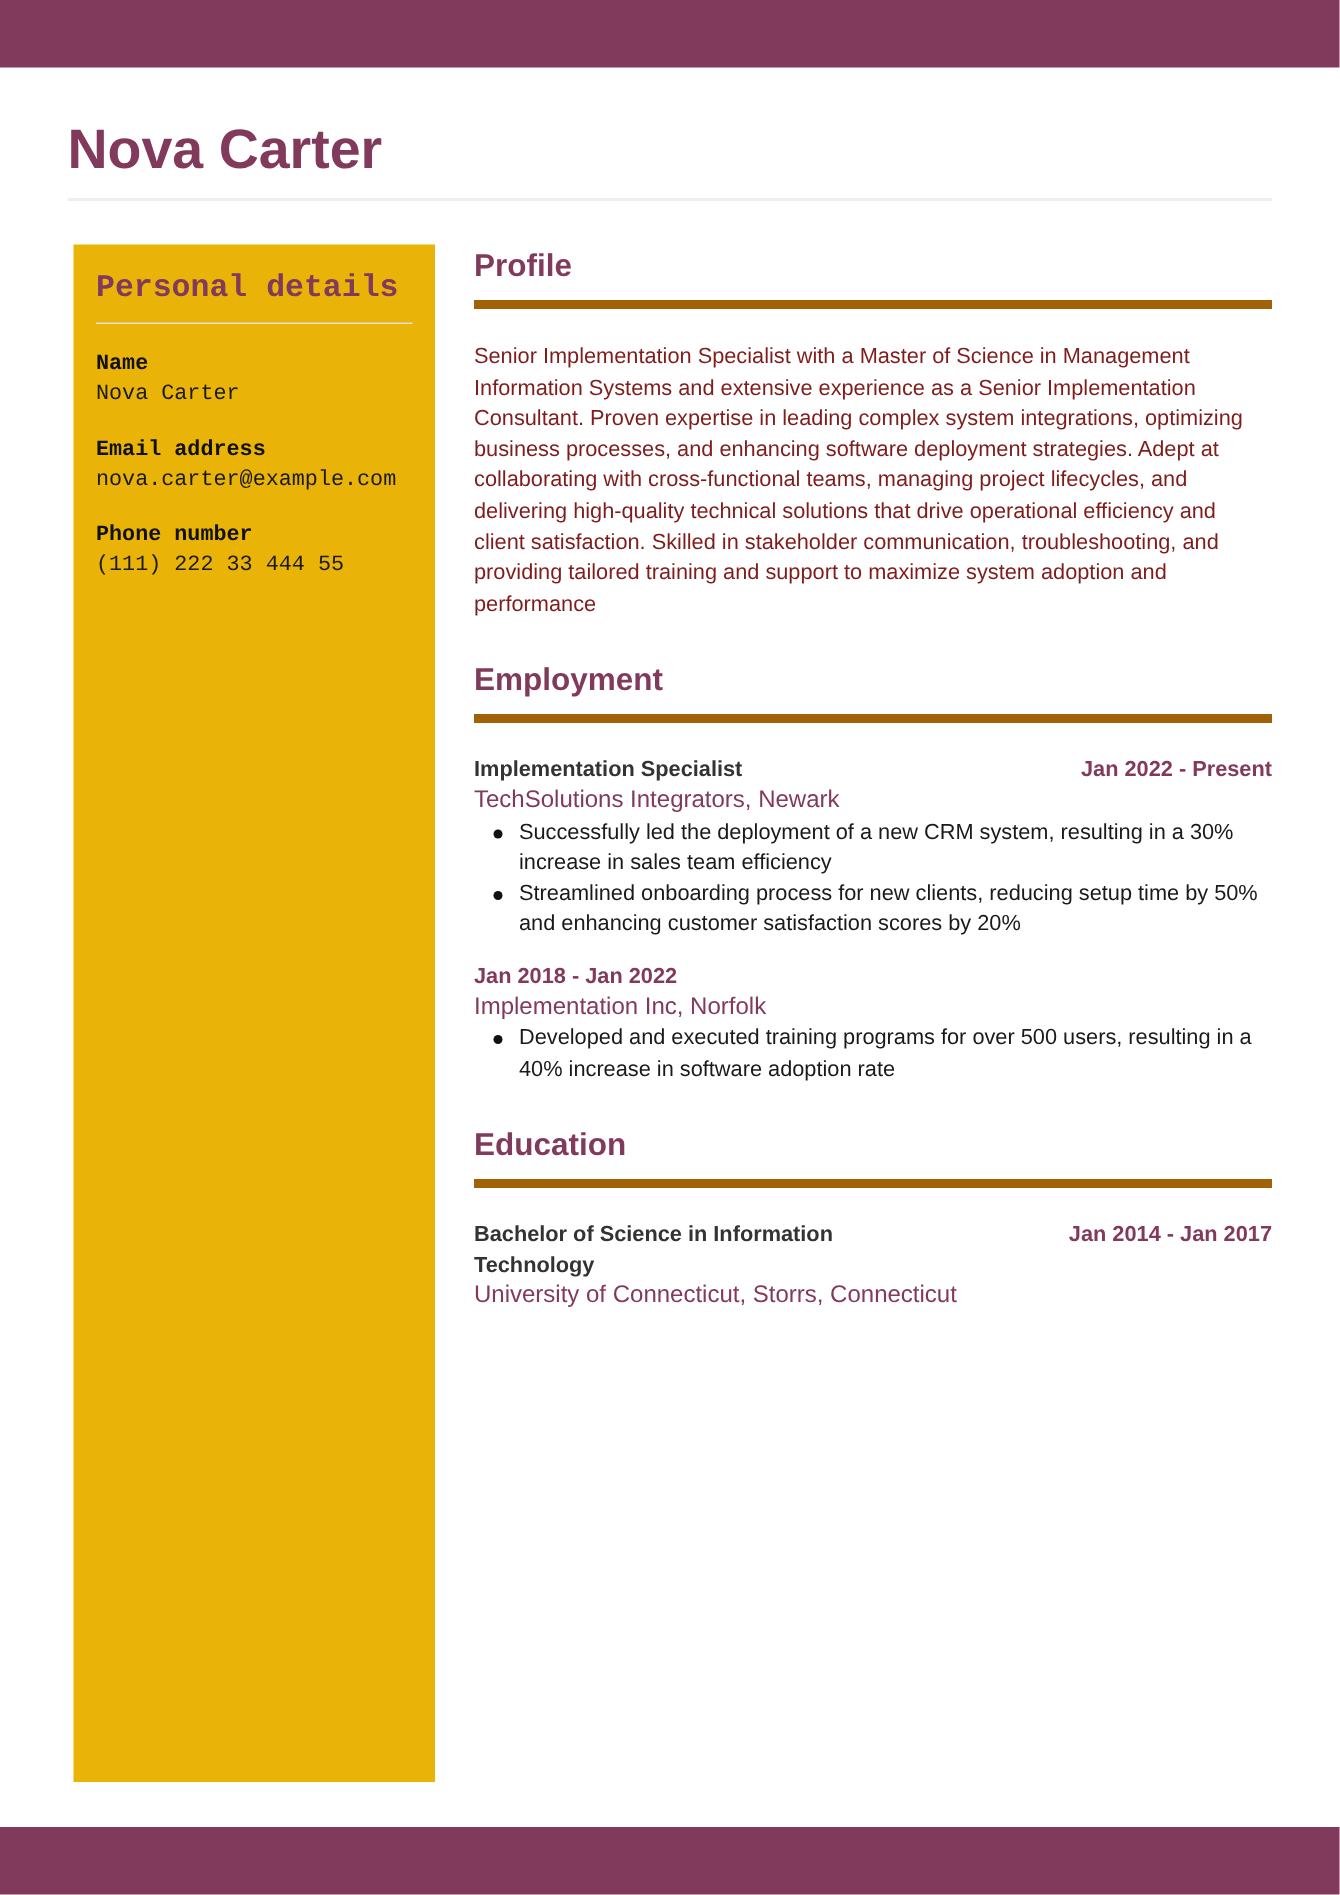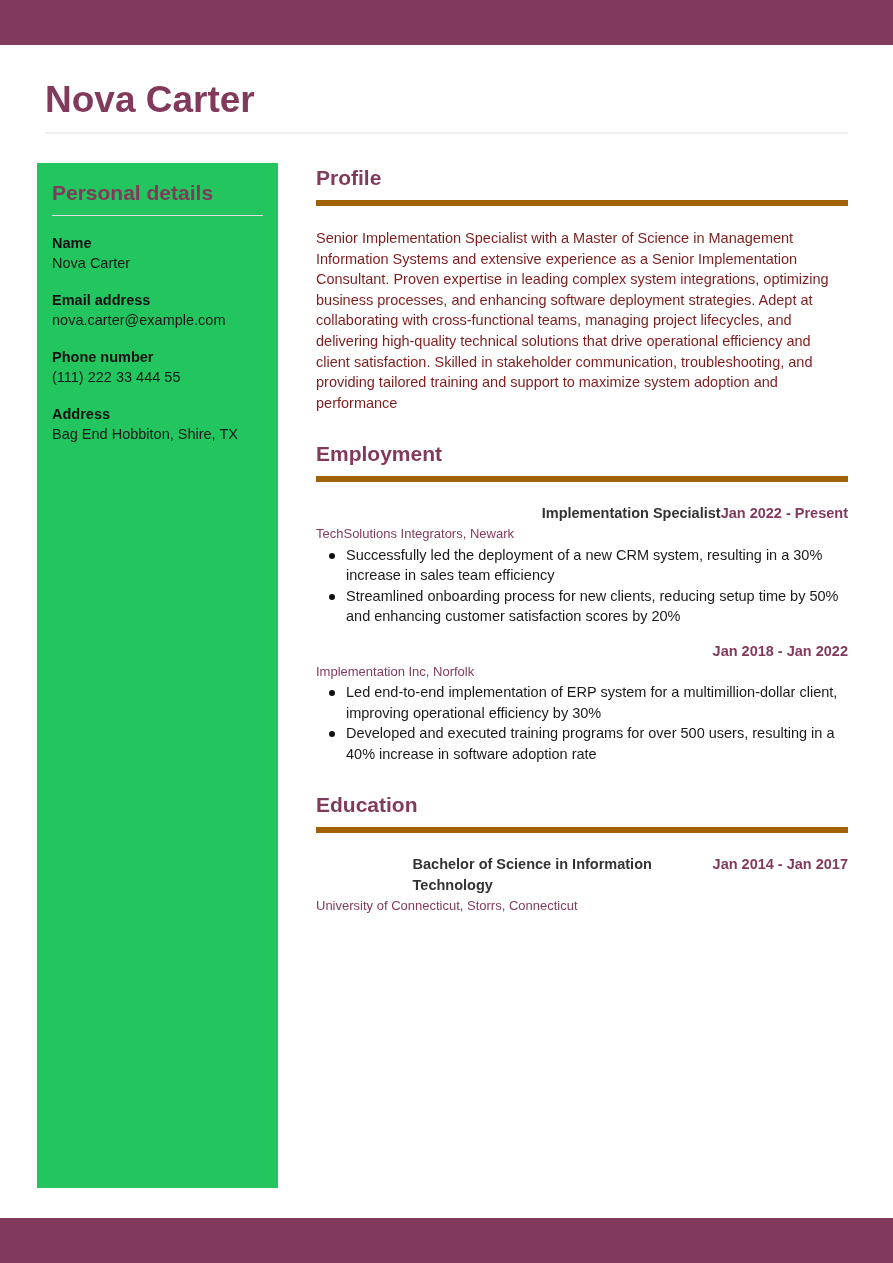--- a/index.html
+++ b/index.html
@@ -10,46 +10,46 @@
       color: #1a1a1a;
     }
     .top-bar { position: absolute; left: 0; top: 0; width: 893px; height: 45px; background: #823a5c; }
     .bottom-bar { position: absolute; left: 0; top: 1218px; width: 893px; height: 45px; background: #823a5c; }
     .name-title {
       position: absolute; left: 45px; top: 78px; margin: 0;
       font-size: 37px; font-weight: bold; color: #823a5c; line-height: 44px;
     }
     .title-rule { position: absolute; left: 45px; top: 132px; width: 803px; height: 2px; background: #efefef; }
     .sidebar {
-      position: absolute; left: 37px; top: 163px; width: 241px; height: 1025px;
-      background: #22c55e; box-sizing: border-box; padding: 17px 15px 0 15px;
+      position: absolute; left: 49px; top: 163px; width: 241px; height: 1025px;
+      background: #eab308; box-sizing: border-box; padding: 17px 15px 0 15px; font-family: Liberation Mono, monospace;
     }
     .sidebar h2 {
       margin: 0; font-size: 21px; font-weight: bold; color: #823a5c; line-height: 26px;
       padding-bottom: 9px; border-bottom: 1px solid #e3dde0;
     }
     .detail { margin-top: 17px; font-size: 14.5px; line-height: 20px; }
     .detail:first-of-type { margin-top: 17px; }
     .detail .label { font-weight: bold; color: #111; }
     .detail .value { color: #1a1a1a; }
     .main { position: absolute; left: 316px; top: 163px; width: 532px; }
     .section h2 {
       margin: 0; font-size: 21px; font-weight: bold; color: #823a5c; line-height: 30px;
       padding-bottom: 7px; border-bottom: 6px solid #a16207;
     }
     .profile-text { margin: 22px 0 0 0; font-size: 14.5px; line-height: 20.6px; color: #7f1d1d; }
     .section.employment { margin-top: 26px; }
     .section.education { margin-top: 26px; }
     .entry { margin-top: 21px; }
     .entry + .entry { margin-top: 14px; }
-    .entry-head { display: flex; justify-content: flex-end; align-items: flex-start; font-size: 14.5px; line-height: 20.6px; }
+    .entry-head { display: flex; justify-content: space-between; align-items: flex-start; font-size: 14.5px; line-height: 20.6px; }
     .entry-title { font-weight: bold; color: #333; }
     .edu .entry-title { max-width: 300px; }
     .entry-date { font-weight: bold; color: #823a5c; white-space: nowrap; }
-    .entry-sub { font-size: 13px; line-height: 20.6px; color: #823a5c; }
+    .entry-sub { font-size: 16px; line-height: 20.6px; color: #823a5c; }
     ul.bullets { margin: 0; padding: 0 0 0 30px; list-style: none; }
     ul.bullets li { position: relative; font-size: 14.5px; line-height: 20.6px; color: #1a1a1a; }
     ul.bullets li::before {
       content: ""; position: absolute; left: -17px; top: 8px; width: 6px; height: 6px; border-radius: 50%; background: #111;
     }
   </style>
 </head>
 <body>
 
 <div class="top-bar"></div>
@@ -63,24 +63,20 @@
     <div class="label">Name</div>
     <div class="value">Nova Carter</div>
   </div>
   <div class="detail">
     <div class="label">Email address</div>
     <div class="value">nova.carter@example.com</div>
   </div>
   <div class="detail">
     <div class="label">Phone number</div>
     <div class="value">(111) 222 33 444 55</div>
-  </div>
-  <div class="detail">
-    <div class="label">Address</div>
-    <div class="value">Bag End Hobbiton, Shire, TX</div>
   </div>
 </aside>
 
 <main class="main">
   <section class="section profile">
     <h2>Profile</h2>
     <p class="profile-text">Senior Implementation Specialist with a Master of Science in Management Information Systems and extensive experience as a Senior Implementation Consultant. Proven expertise in leading complex system integrations, optimizing business processes, and enhancing software deployment strategies. Adept at collaborating with cross-functional teams, managing project lifecycles, and delivering high-quality technical solutions that drive operational efficiency and client satisfaction. Skilled in stakeholder communication, troubleshooting, and providing tailored training and support to maximize system adoption and performance</p>
   </section>
 
   <section class="section employment">
@@ -97,21 +93,20 @@
         <li>Streamlined onboarding process for new clients, reducing setup time by 50% and enhancing customer satisfaction scores by 20%</li>
       </ul>
     </div>
 
     <div class="entry">
       <div class="entry-head">
         <span class="entry-date">Jan 2018 - Jan 2022</span>
       </div>
       <div class="entry-sub">Implementation Inc, Norfolk</div>
       <ul class="bullets">
-        <li>Led end-to-end implementation of ERP system for a multimillion-dollar client, improving operational efficiency by 30%</li>
         <li>Developed and executed training programs for over 500 users, resulting in a 40% increase in software adoption rate</li>
       </ul>
     </div>
   </section>
 
   <section class="section education edu">
     <h2>Education</h2>
 
     <div class="entry">
     </div>

